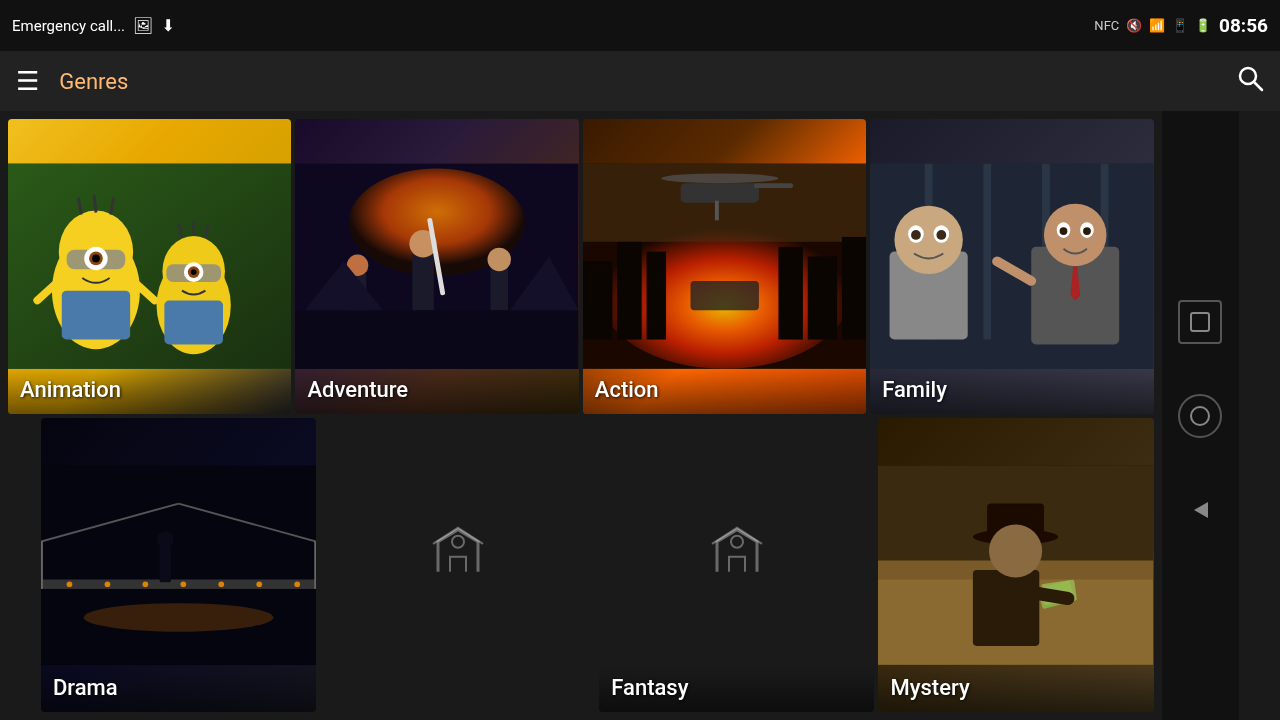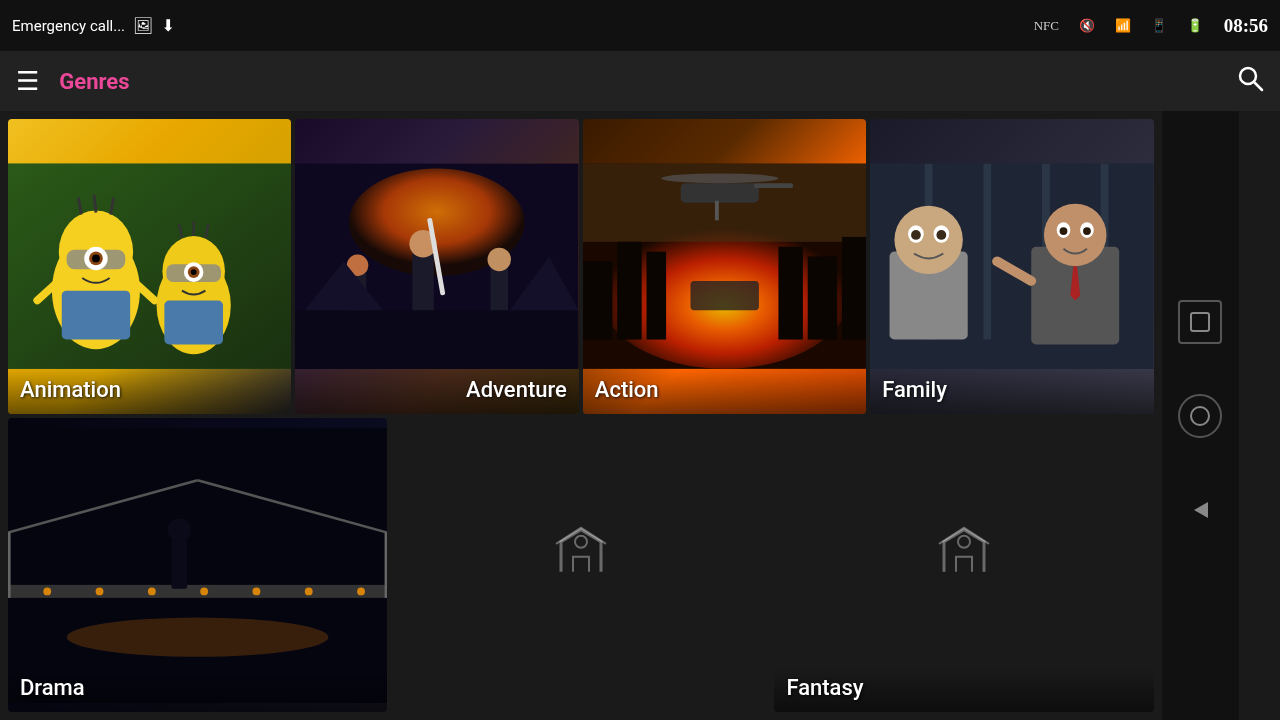--- a/index.html
+++ b/index.html
@@ -27,22 +27,21 @@
       align-items: center;
       gap: 8px;
     }
     .status-left span {
       font-size: 15px;
       color: #fff;
     }
     .status-icons {
       display: flex;
       align-items: center;
-      gap: 20px;
-      font-family: Liberation Serif, serif;
+      gap: 7px;
     }
     .status-time {
       font-size: 19px;
       font-weight: bold;
       color: #fff;
     }
     .icon-placeholder {
       font-size: 13px;
       color: #ccc;
     }
@@ -58,22 +57,22 @@
     }
     .hamburger {
       font-size: 26px;
       cursor: pointer;
       color: white;
       margin-right: 20px;
       line-height: 1;
     }
     .top-title {
       font-size: 22px;
-      font-weight: 700;
-      color: #ec4899;
+      font-weight: 400;
+      color: #fdba74;
       flex: 1;
     }
     .search-icon-btn {
       font-size: 26px;
       cursor: pointer;
       color: white;
     }
 
     
     .content-area {
@@ -103,37 +102,37 @@
     }
 
     
     .card-animation {
       background: linear-gradient(135deg, #f0c020 0%, #e8a800 30%, #d4a000 60%, #2a2a2a 100%);
     }
 
     
     .card-adventure {
       background: linear-gradient(135deg, #1a0a2a 0%, #2a1a3a 30%, #4a2a1a 70%, #3a2a0a 100%);
-      text-align: right;
     }
 
     
     .card-action {
       background: linear-gradient(135deg, #3a1a00 0%, #5a2a00 30%, #ff6600 60%, #cc4400 100%);
       text-decoration: underline;
     }
 
     
     .card-comedy {
       background: linear-gradient(135deg, #1a1a2a 0%, #2a2a3a 50%, #3a3a4a 100%);
     }
 
     
     .card-drama {
       background: linear-gradient(135deg, #050510 0%, #0a0a20 50%, #151520 100%);
+      margin-left: 33px;
     }
 
     
     .card-family {
       background: #1a1a1a;
     }
 
     
     .card-fantasy {
       background: #1a1a1a;
@@ -454,20 +453,44 @@
           <svg width="60" height="60" viewBox="0 0 60 60" fill="none" xmlns="http://www.w3.org/2000/svg">
             <path d="M10 50 L10 20 L30 8 L50 20 L50 50" stroke="rgba(255,255,255,0.35)" stroke-width="3" fill="none"></path>
             <path d="M22 50 L22 35 L38 35 L38 50" stroke="rgba(255,255,255,0.35)" stroke-width="2" fill="none"></path>
             <circle cx="30" cy="20" r="6" stroke="rgba(255,255,255,0.35)" stroke-width="2" fill="none"></circle>
             <path d="M5 22 L30 6 L55 22" stroke="rgba(255,255,255,0.35)" stroke-width="2" fill="none"></path>
           </svg>
         </div>
         <div class="genre-label">Fantasy</div>
       </div>
 
+      <div class="genre-card card-mystery">
+        <svg class="scene-svg" viewBox="0 0 290 210" xmlns="http://www.w3.org/2000/svg">
+          <rect width="290" height="210" fill="#2a1a08"></rect>
+
+          <rect x="0" y="100" width="290" height="110" fill="#8a6a30"></rect>
+          <rect x="0" y="90" width="290" height="30" fill="#7a5a28"></rect>
+
+          <rect x="0" y="0" width="290" height="100" fill="#3a2a10"></rect>
+
+          <rect x="100" y="110" width="70" height="80" rx="4" fill="#2a1a08"></rect>
+
+          <ellipse cx="145" cy="75" rx="45" ry="8" fill="#1a0a00"></ellipse>
+
+          <rect x="115" y="40" width="60" height="38" rx="4" fill="#1a0a00"></rect>
+
+          <circle cx="145" cy="90" r="28" fill="#8a6a40"></circle>
+
+          <rect x="168" y="130" width="35" height="22" rx="2" fill="#88aa44" transform="rotate(-15 168 130)"></rect>
+          <rect x="172" y="125" width="35" height="22" rx="2" fill="#99bb55" opacity="0.8" transform="rotate(-8 172 125)"></rect>
+
+          <line x1="170" y1="135" x2="200" y2="140" stroke="#2a1a08" stroke-width="14" stroke-linecap="round"></line>
+        </svg>
+        <div class="genre-label">Mystery</div>
+      </div>
     </div>
 
   </div>
 
   <div class="right-nav">
     <div class="nav-btn">
       <svg width="22" height="22" viewBox="0 0 22 22">
           <rect x="2" y="2" width="18" height="18" stroke="#888" stroke-width="2" fill="none" rx="2"></rect>
         </svg>
     </div>

